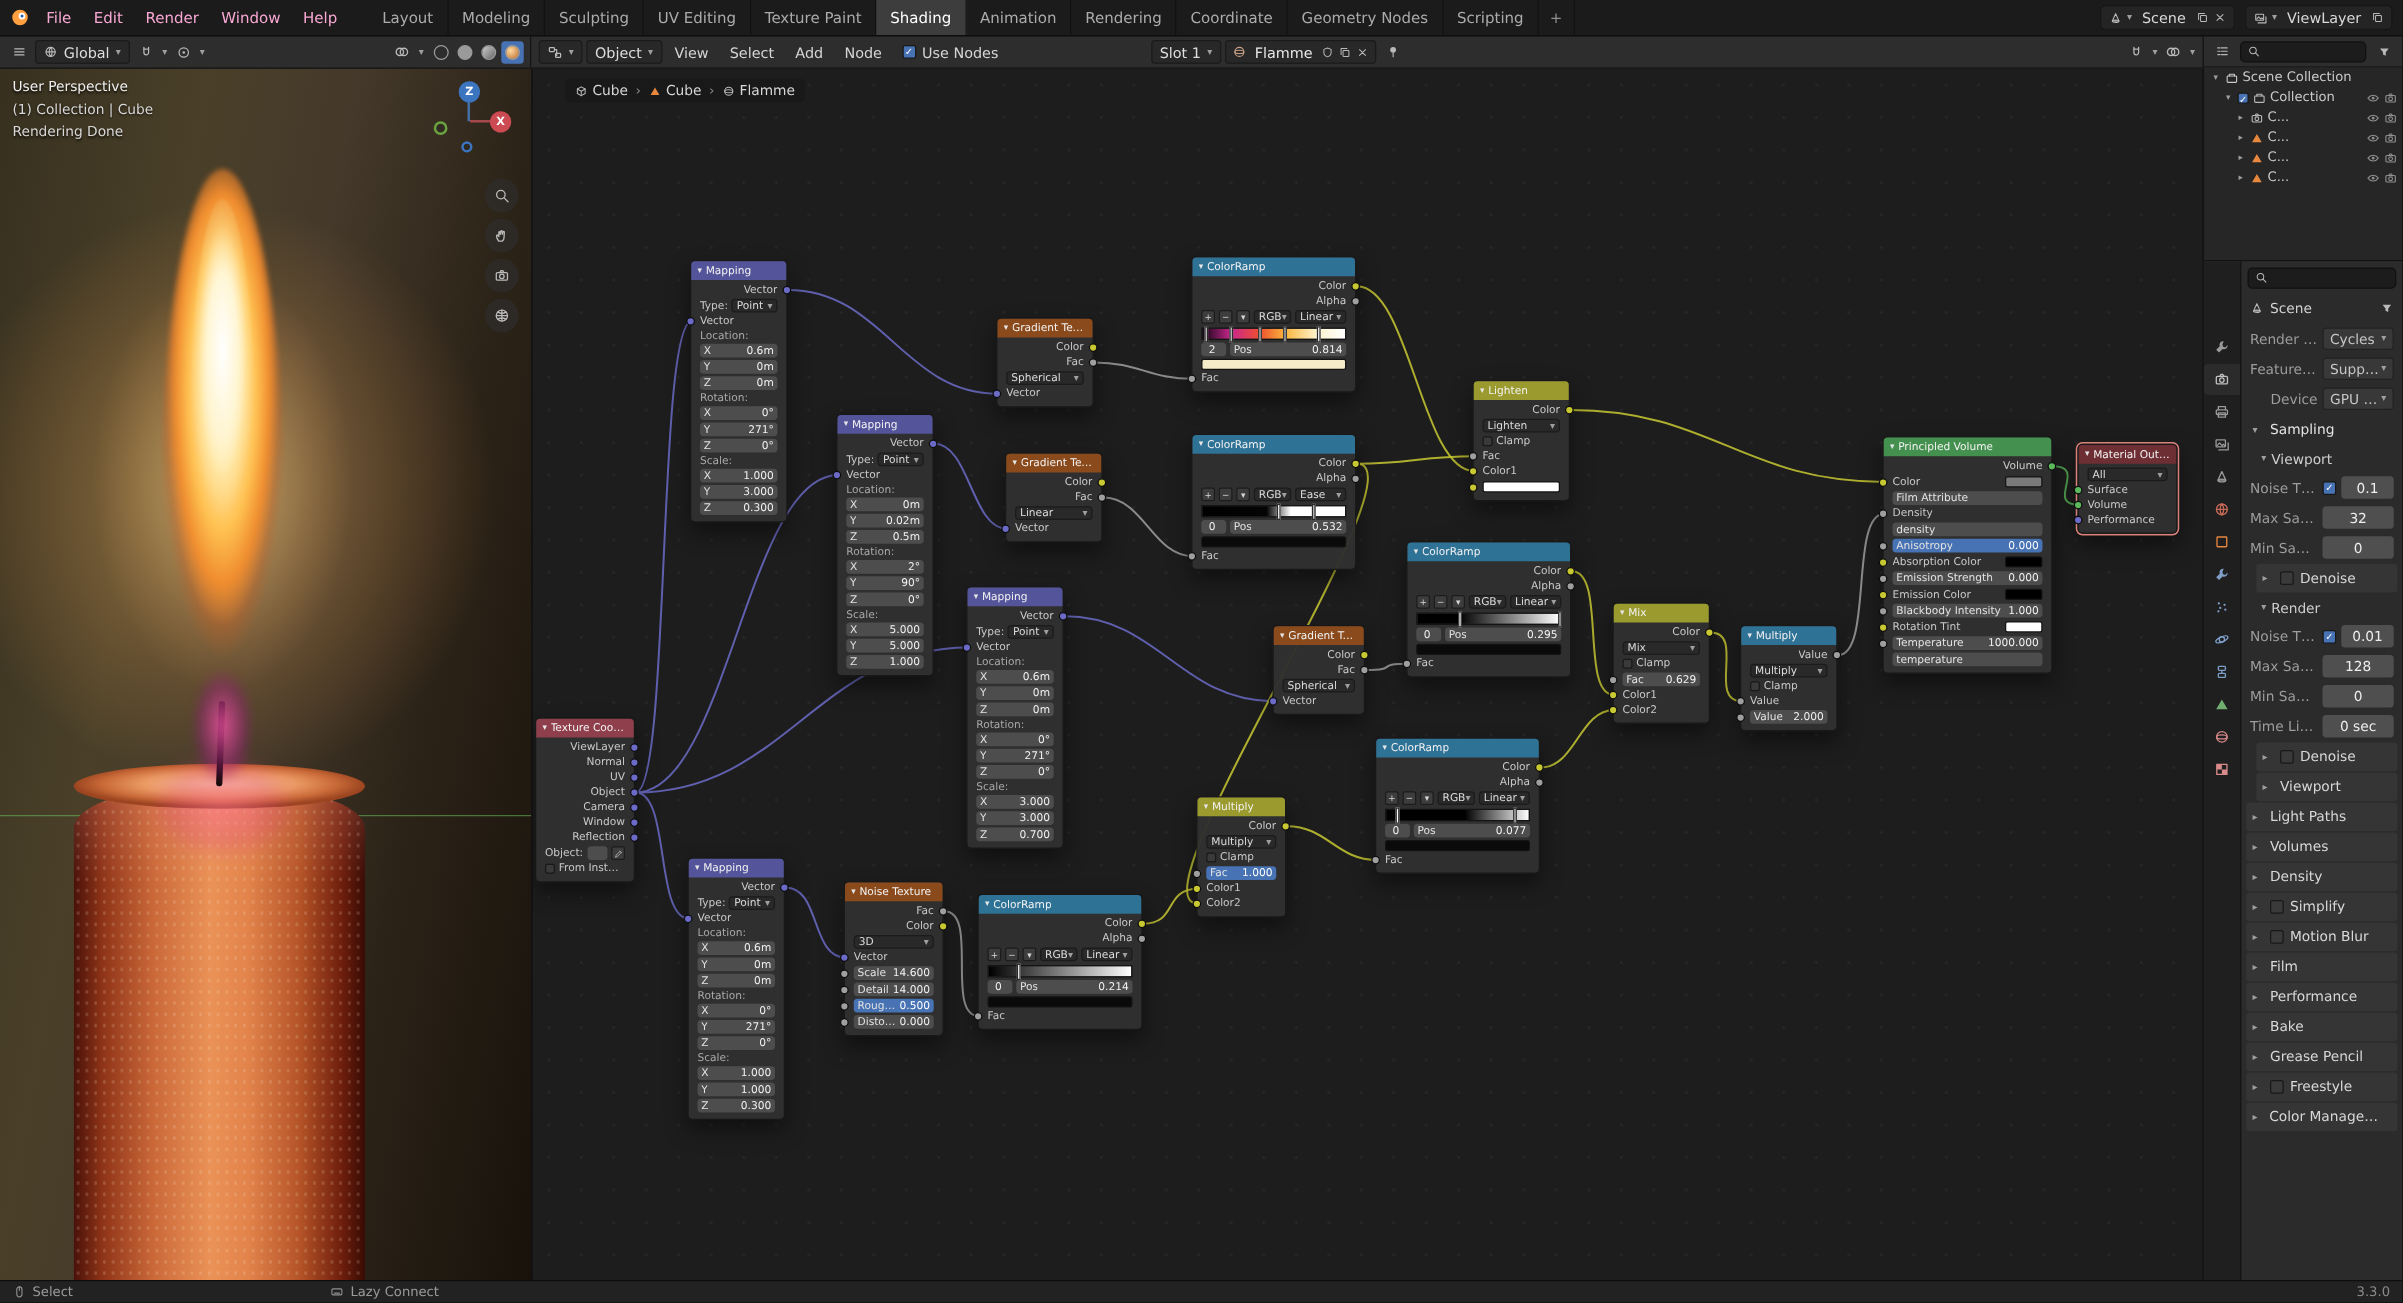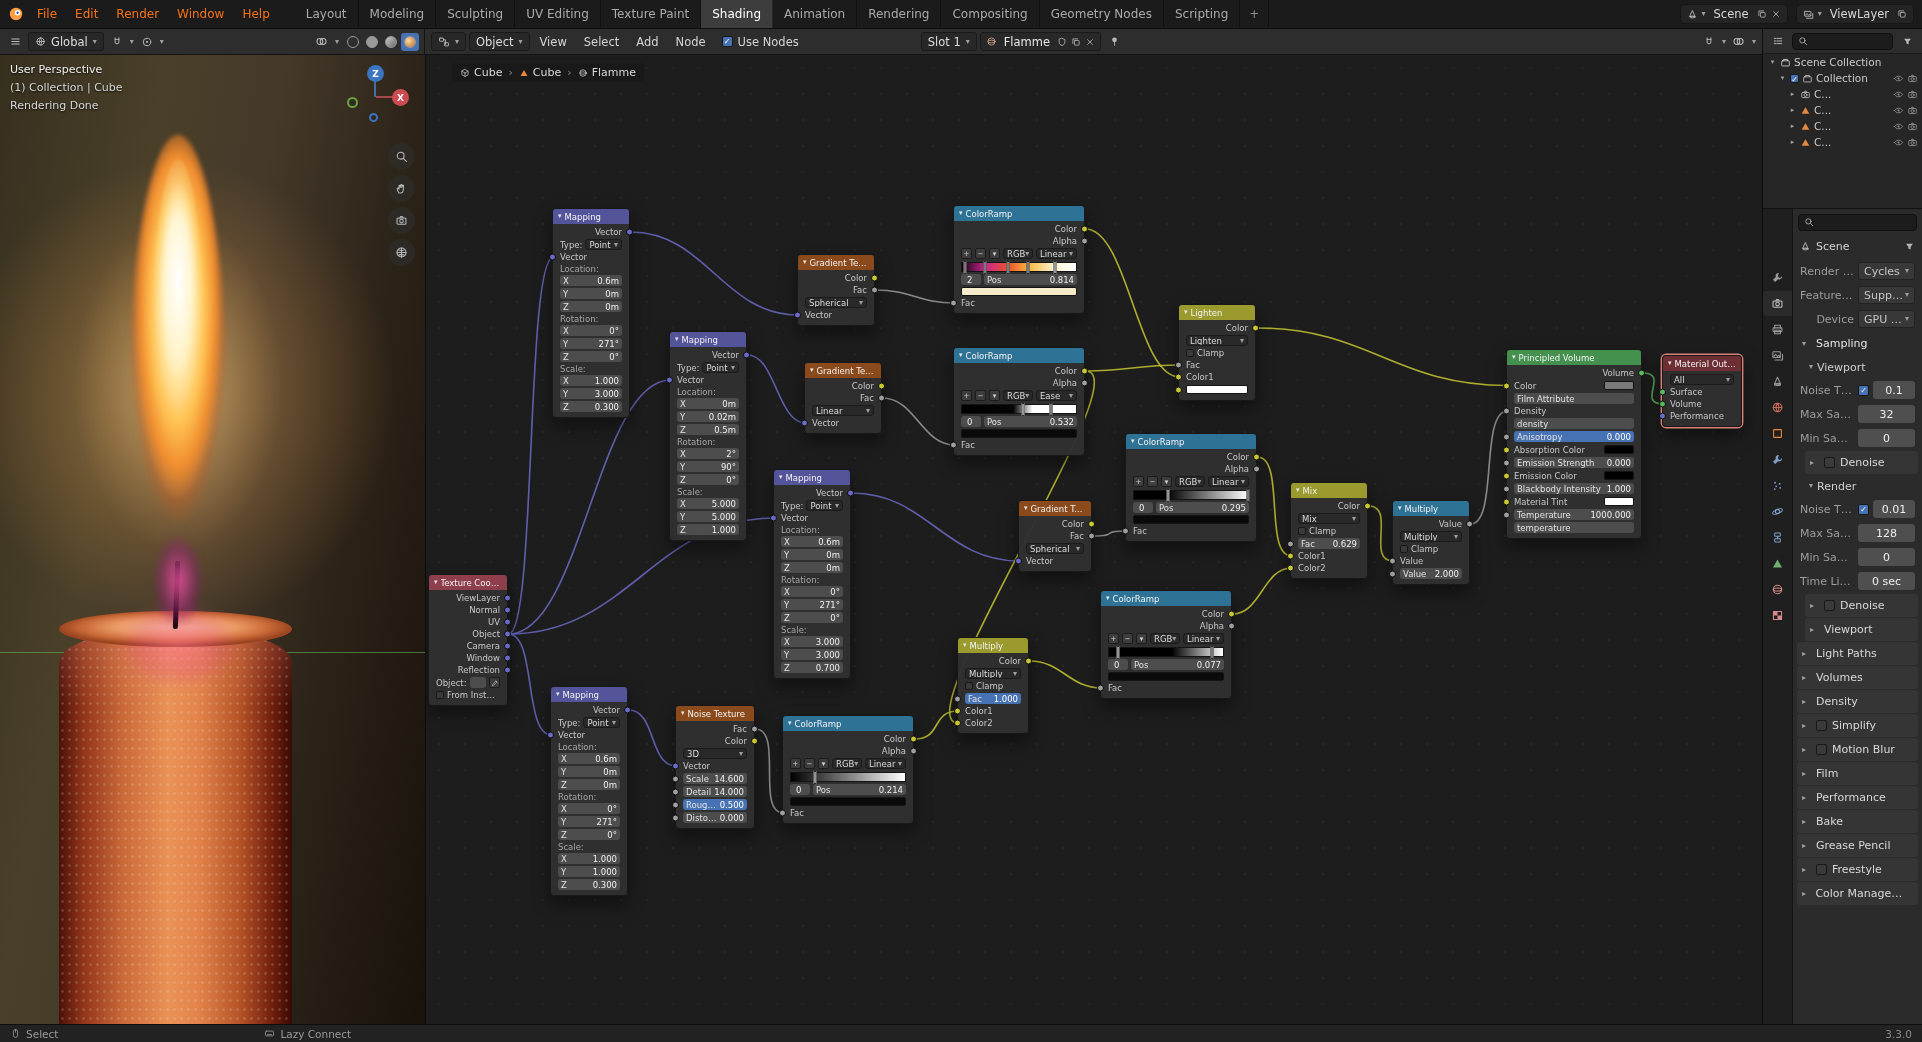--- a/index.html
+++ b/index.html
@@ -6,21 +6,21 @@
   html,body{width:1922px;height:1042px;overflow:hidden;background:#111;font-family:"DejaVu Sans",sans-serif}
   #win{position:relative;width:1922px;height:1042px;background:#161616;overflow:hidden;color:#ccc}
   .grow{flex:1}
   .car{color:#9f9f9f;font-size:8px;line-height:1}
   svg{display:block;flex:none}
 
   
   #topbar{position:absolute;left:0;top:0;right:0;height:29px;background:#1b1b1b;border-bottom:1px solid #0e0e0e;display:flex;align-items:center;font-size:12px;color:#cfcfcf;padding:0 8px;z-index:20}
   #logo{display:flex;align-items:center;margin-right:4px}
   #menus{display:flex;height:100%}
-  .mitem{display:flex;align-items:center;padding:0 9px;height:100%;color:#f97316}
+  .mitem{display:flex;align-items:center;padding:0 9px;height:100%;color:#f9a8d4}
   #wstabs{display:flex;height:100%;margin-left:16px}
   .wstab{display:flex;align-items:center;padding:0 11px;color:#ababab;border-right:1px solid rgba(0,0,0,.35);white-space:nowrap}
   .wstab.act{background:#3d3d3d;color:#fff}
   .wstab.add{color:#8f8f8f;padding:0 9px}
   #tbright{margin-left:auto;display:flex;gap:8px;align-items:center}
   .tbgroup{display:flex;align-items:center;gap:4px;background:#242424;border:1px solid #161616;border-radius:4px;padding:2px 6px;font-size:11.5px;color:#d8d8d8}
   .tbval{padding:0 4px}
 
   
   #hdr2{position:absolute;left:0;top:29px;width:1762px;height:26px;display:flex;background:#2d2d2d;border-bottom:1px solid #141414;z-index:15;font-size:11.5px}
@@ -182,21 +182,21 @@
       </nav>
     <nav id="wstabs">
         <span class="wstab">Layout</span>
         <span class="wstab">Modeling</span>
         <span class="wstab">Sculpting</span>
         <span class="wstab">UV Editing</span>
         <span class="wstab">Texture Paint</span>
         <span class="wstab act">Shading</span>
         <span class="wstab">Animation</span>
         <span class="wstab">Rendering</span>
-        <span class="wstab">Compositing</span>
+        <span class="wstab">Coordinate</span>
         <span class="wstab">Geometry Nodes</span>
         <span class="wstab">Scripting</span>
         <span class="wstab add">+</span>
       </nav>
     <div id="tbright">
         <span class="tbgroup">
           <svg width="11" height="11" viewBox="0 0 16 16" style="color:#b9b9b9;flex:none" fill="none" stroke="currentColor" stroke-width="1.3" stroke-linecap="round" stroke-linejoin="round">
             <path d="M8 2.8l3.8 8.4H4.2z"></path>
             <ellipse cx="8" cy="11.6" rx="3.8" ry="1.4"></ellipse>
           </svg>
@@ -1398,21 +1398,21 @@
             </div>
             <div class="nrow h13">
               <i class="dot din" style="background:#9f9f9f"></i>
               <span class="nfld">
                 <span class="fl">Blackbody Intensity</span>
                 <span class="fv">1.000</span>
               </span>
             </div>
             <div class="nrow h13">
               <i class="dot din" style="background:#c8c832"></i>
-              <span class="slabel" style="flex:1">Material Tint</span>
+              <span class="slabel" style="flex:1">Rotation Tint</span>
               <span class="swchip" style="background:#ffffff"></span>
             </div>
             <div class="nrow h13">
               <i class="dot din" style="background:#9f9f9f"></i>
               <span class="nfld">
                 <span class="fl">Temperature</span>
                 <span class="fv">1000.000</span>
               </span>
             </div>
             <div class="nrow h13">

